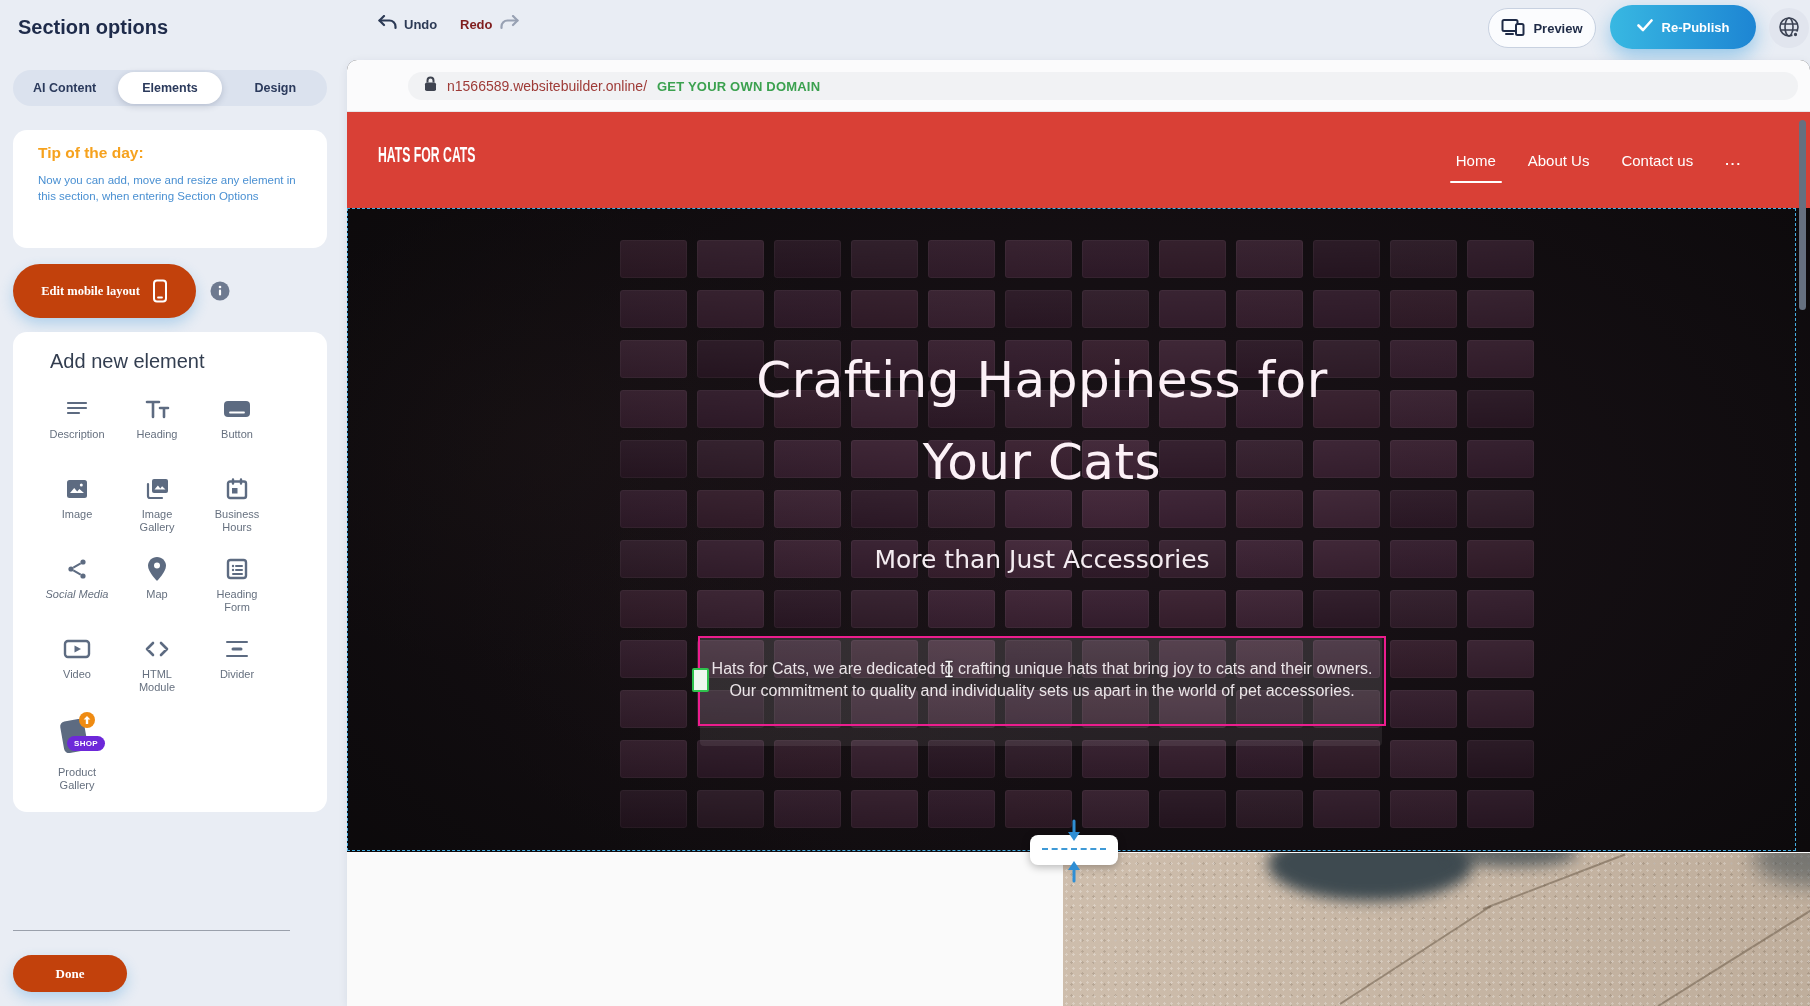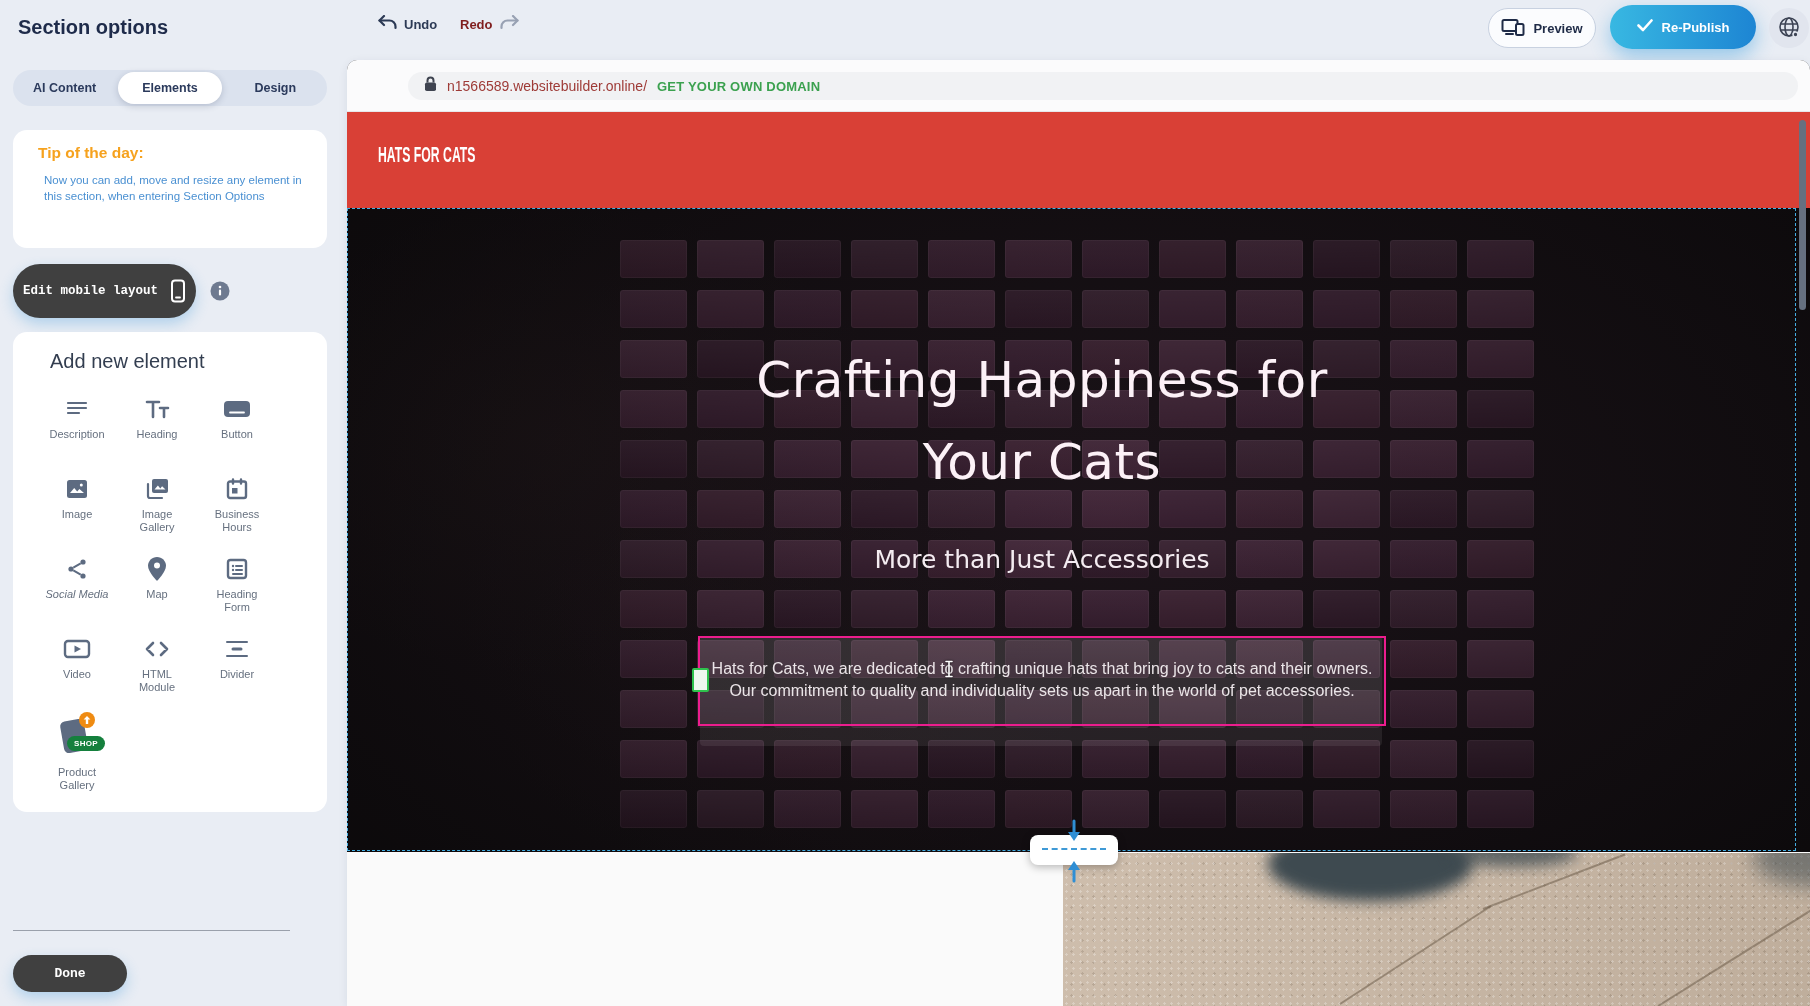--- a/index.html
+++ b/index.html
@@ -8,37 +8,37 @@
   .app { position:relative; width:1810px; height:1006px; background:#e9edf4; }
 
   
   .side-title { position:absolute; left:18px; top:16px; font-size:20px; font-weight:700; color:#1e2b4a; }
   .tabs { position:absolute; left:13px; top:70px; width:314px; height:36px; background:#dbe2ee; border-radius:18px; display:flex; }
   .tab { flex:1; display:flex; align-items:center; justify-content:center; font-size:12.5px; font-weight:700; color:#2b3a5c; cursor:pointer; border-radius:16px; }
   .tab.active { background:#ffffff; margin:2px; box-shadow:0 2px 7px rgba(30,45,80,.20); }
 
   .tip-card { position:absolute; left:13px; top:130px; width:314px; height:118px; background:#fff; border-radius:14px; }
   .tip-head { position:absolute; left:25px; top:14px; font-size:15.5px; font-weight:700; color:#f6a21e; }
-  .tip-body { position:absolute; left:25px; top:42px; width:262px; font-size:11.5px; line-height:16px; color:#4a90d2;margin-left:6px; }
-
-  .btn-blue { background:#404040; color:#fff; border:none; cursor:pointer; font-family:Liberation Mono, monospace; font-weight:700; box-shadow:0 6px 14px rgba(49,147,216,.30); }
+  .tip-body { position:absolute; left:25px; top:42px; width:262px; font-size:11.5px; line-height:16px; color:#4a90d2; }
+
+  .btn-blue { background:#c2410c; color:#fff; border:none; cursor:pointer; font-family:Liberation Serif, serif; font-weight:700; box-shadow:0 6px 14px rgba(49,147,216,.30); }
   .edit-mobile { position:absolute; left:13px; top:264px; width:183px; height:54px; border-radius:27px; font-size:12.5px; display:flex; align-items:center; justify-content:center; gap:12px; }
   .info-btn { position:absolute; left:210px; top:281px; width:20px; height:20px; border-radius:50%; border:none; background:transparent; padding:0; cursor:pointer; }
 
   .add-card { position:absolute; left:13px; top:332px; width:314px; height:480px; background:#fff; border-radius:14px; }
   .add-title { position:absolute; left:37px; top:18px; font-size:20px; color:#333e50; }
   .el-grid { position:absolute; left:24px; top:64px; width:256px; display:grid; grid-template-columns:repeat(3,80px); grid-auto-rows:80px; justify-items:center; }
   .el-item { display:flex; flex-direction:column; align-items:center; cursor:pointer; width:80px; }
   .el-icon { height:26px; display:flex; align-items:center; justify-content:center; }
   .el-label { margin-top:6px; font-size:11px; line-height:13px; color:#66707f; text-align:center; }
   .el-item.wrap .el-label { max-width:56px; }
   .el-item.nowrap .el-label { white-space:nowrap;font-style:italic; }
   .pg-box { position:relative; width:48px; height:44px; }
   .pg-tablet { position:absolute; left:9px; top:4px; width:24px; height:32px; background:#5d6b81; border-radius:5px; transform:rotate(-10deg); }
-  .pg-shop { position:absolute; left:14px; top:20px; background:#15803d; color:#fff; font-size:8px; font-weight:700; border-radius:9px; padding:3px 7px; letter-spacing:.3px; }
+  .pg-shop { position:absolute; left:14px; top:20px; background:#6d28d9; color:#fff; font-size:8px; font-weight:700; border-radius:9px; padding:3px 7px; letter-spacing:.3px; }
   .pg-badge { position:absolute; left:26px; top:-4px; width:16px; height:16px; border-radius:50%; background:#ef8b12; display:flex; align-items:center; justify-content:center; }
 
   .side-divider { position:absolute; left:13px; top:930px; width:277px; height:1px; background:#9aa0ab; }
   .done-btn { position:absolute; left:13px; top:955px; width:114px; height:37px; border-radius:19px; font-size:13px; }
 
   
   .undo-btn,.redo-btn { position:absolute; top:15px; display:flex; align-items:center; gap:7px; background:transparent; border:none; cursor:pointer; font-family:"Liberation Sans",sans-serif; font-size:13px; font-weight:700; }
   .undo-btn { left:378px; color:#2c3a55; }
   .redo-btn { left:460px; color:#7f1d1d; }
   .preview-btn { position:absolute; left:1488px; top:8px; width:108px; height:40px; border-radius:20px; border:1px solid #c8d1e0; background:#fbfcfe; color:#1f2b47; font-weight:700; font-size:13px; display:flex; align-items:center; justify-content:center; gap:8px; cursor:pointer; font-family:"Liberation Sans",sans-serif; }
@@ -348,20 +348,26 @@
               <path d="M3.5 6.5V4.5a3 3 0 016 0v2" fill="none" stroke="#3f4450" stroke-width="2"></path>
             </svg>
         </span>
         <span class="url-text">n1566589.websitebuilder.online/</span>
         <span class="domain-link">GET YOUR OWN DOMAIN</span>
       </div>
     </div>
 
     <div class="site-header">
       <div class="site-logo">HATS FOR CATS</div>
+      <div class="site-nav">
+        <span class="nav-item active">Home</span>
+        <span class="nav-item">About Us</span>
+        <span class="nav-item">Contact us</span>
+        <span class="nav-item more">...</span>
+      </div>
     </div>
 
     <div class="hero">
       <div class="hero-grid">
           <div class="tile" style="background-color: rgb(57, 32, 47);"></div>
           <div class="tile" style="background-color: rgb(63, 37, 54);"></div>
           <div class="tile" style="background-color: rgb(46, 26, 40);"></div>
           <div class="tile" style="background-color: rgb(53, 32, 46);"></div>
           <div class="tile" style="background-color: rgb(59, 34, 51);"></div>
           <div class="tile" style="background-color: rgb(61, 35, 52);"></div>

